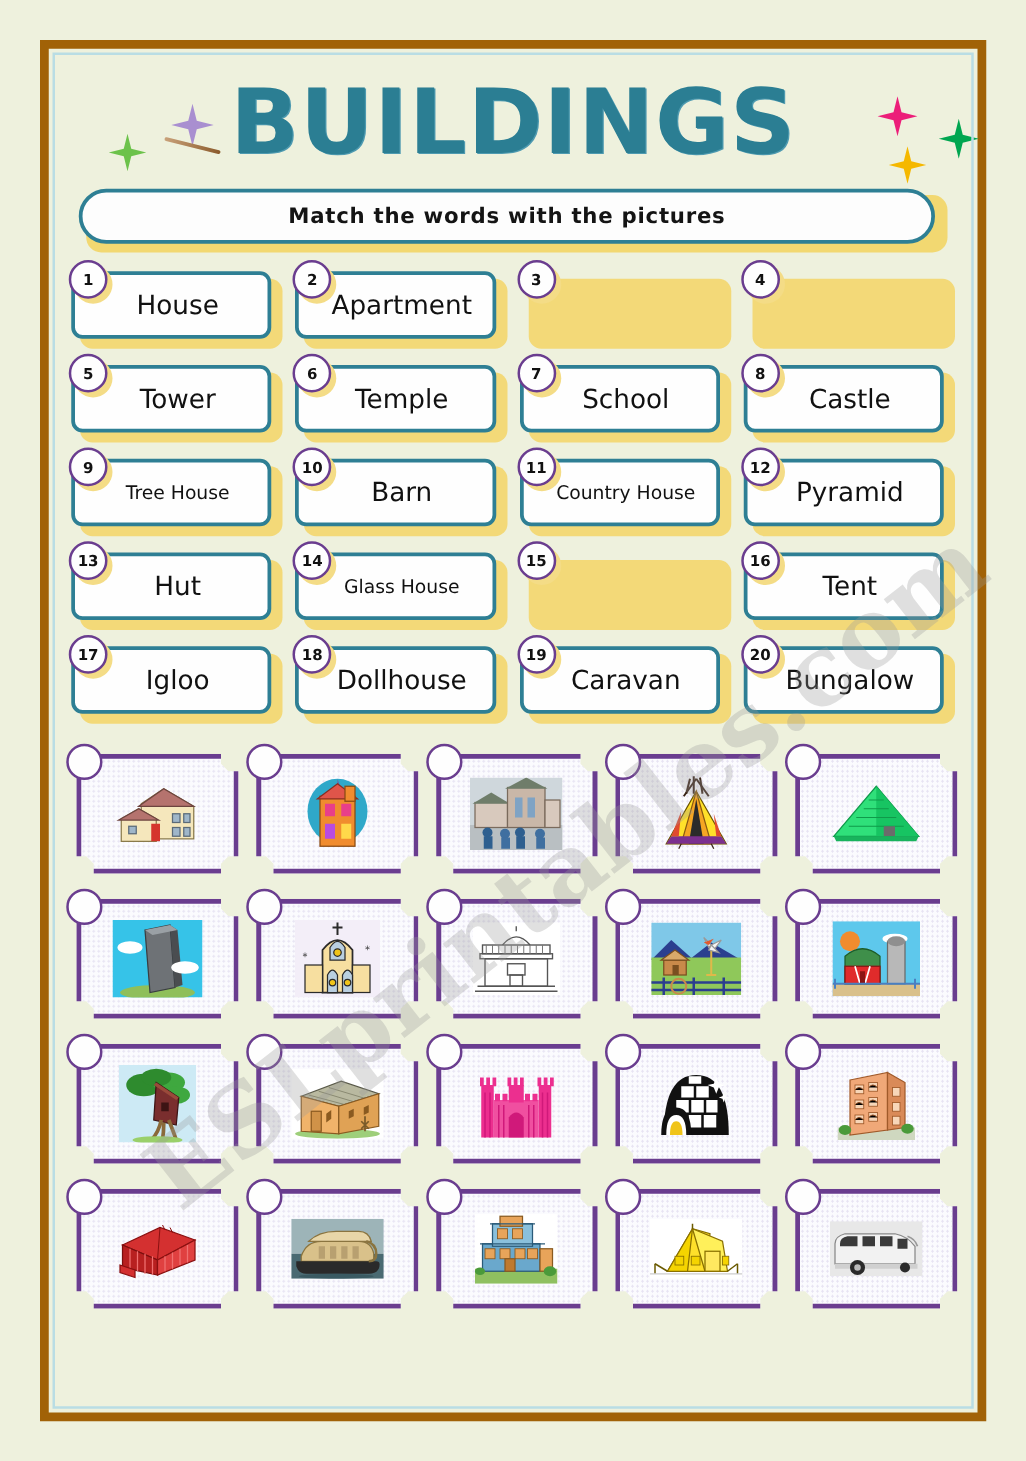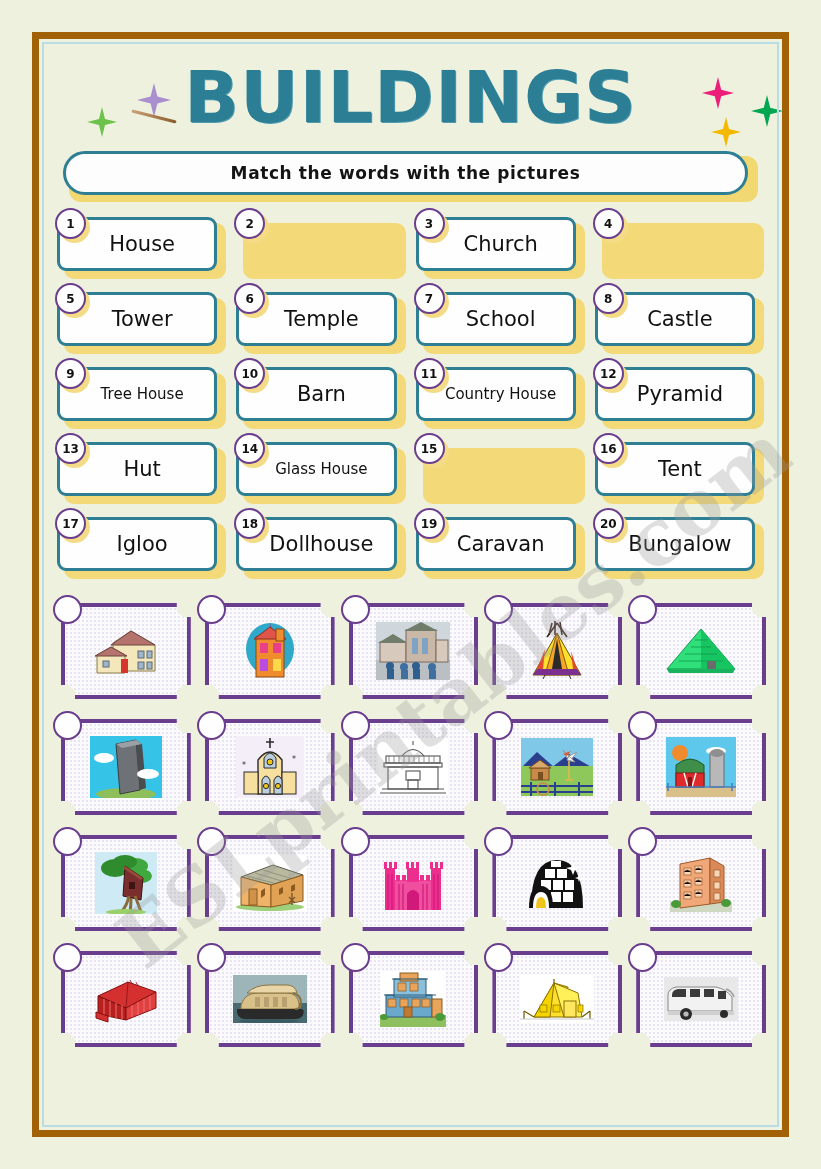--- a/index.html
+++ b/index.html
@@ -317,28 +317,28 @@
           <div class="num-glow"></div>
           <div class="word-shadow"></div>
           <div class="word-box">
             <span class="word-label">House</span>
           </div>
           <div class="num-badge">1</div>
         </div>
         <div class="word-cell">
           <div class="num-glow"></div>
           <div class="word-shadow"></div>
+          <div class="word-box">
+            <span class="word-label">Apartment</span>
+          </div>
           <div class="num-badge">2</div>
         </div>
         <div class="word-cell">
           <div class="num-glow"></div>
           <div class="word-shadow"></div>
-          <div class="word-box">
-            <span class="word-label">Church</span>
-          </div>
           <div class="num-badge">3</div>
         </div>
         <div class="word-cell">
           <div class="num-glow"></div>
           <div class="word-shadow"></div>
           <div class="num-badge">4</div>
         </div>
         <div class="word-cell">
           <div class="num-glow"></div>
           <div class="word-shadow"></div>

